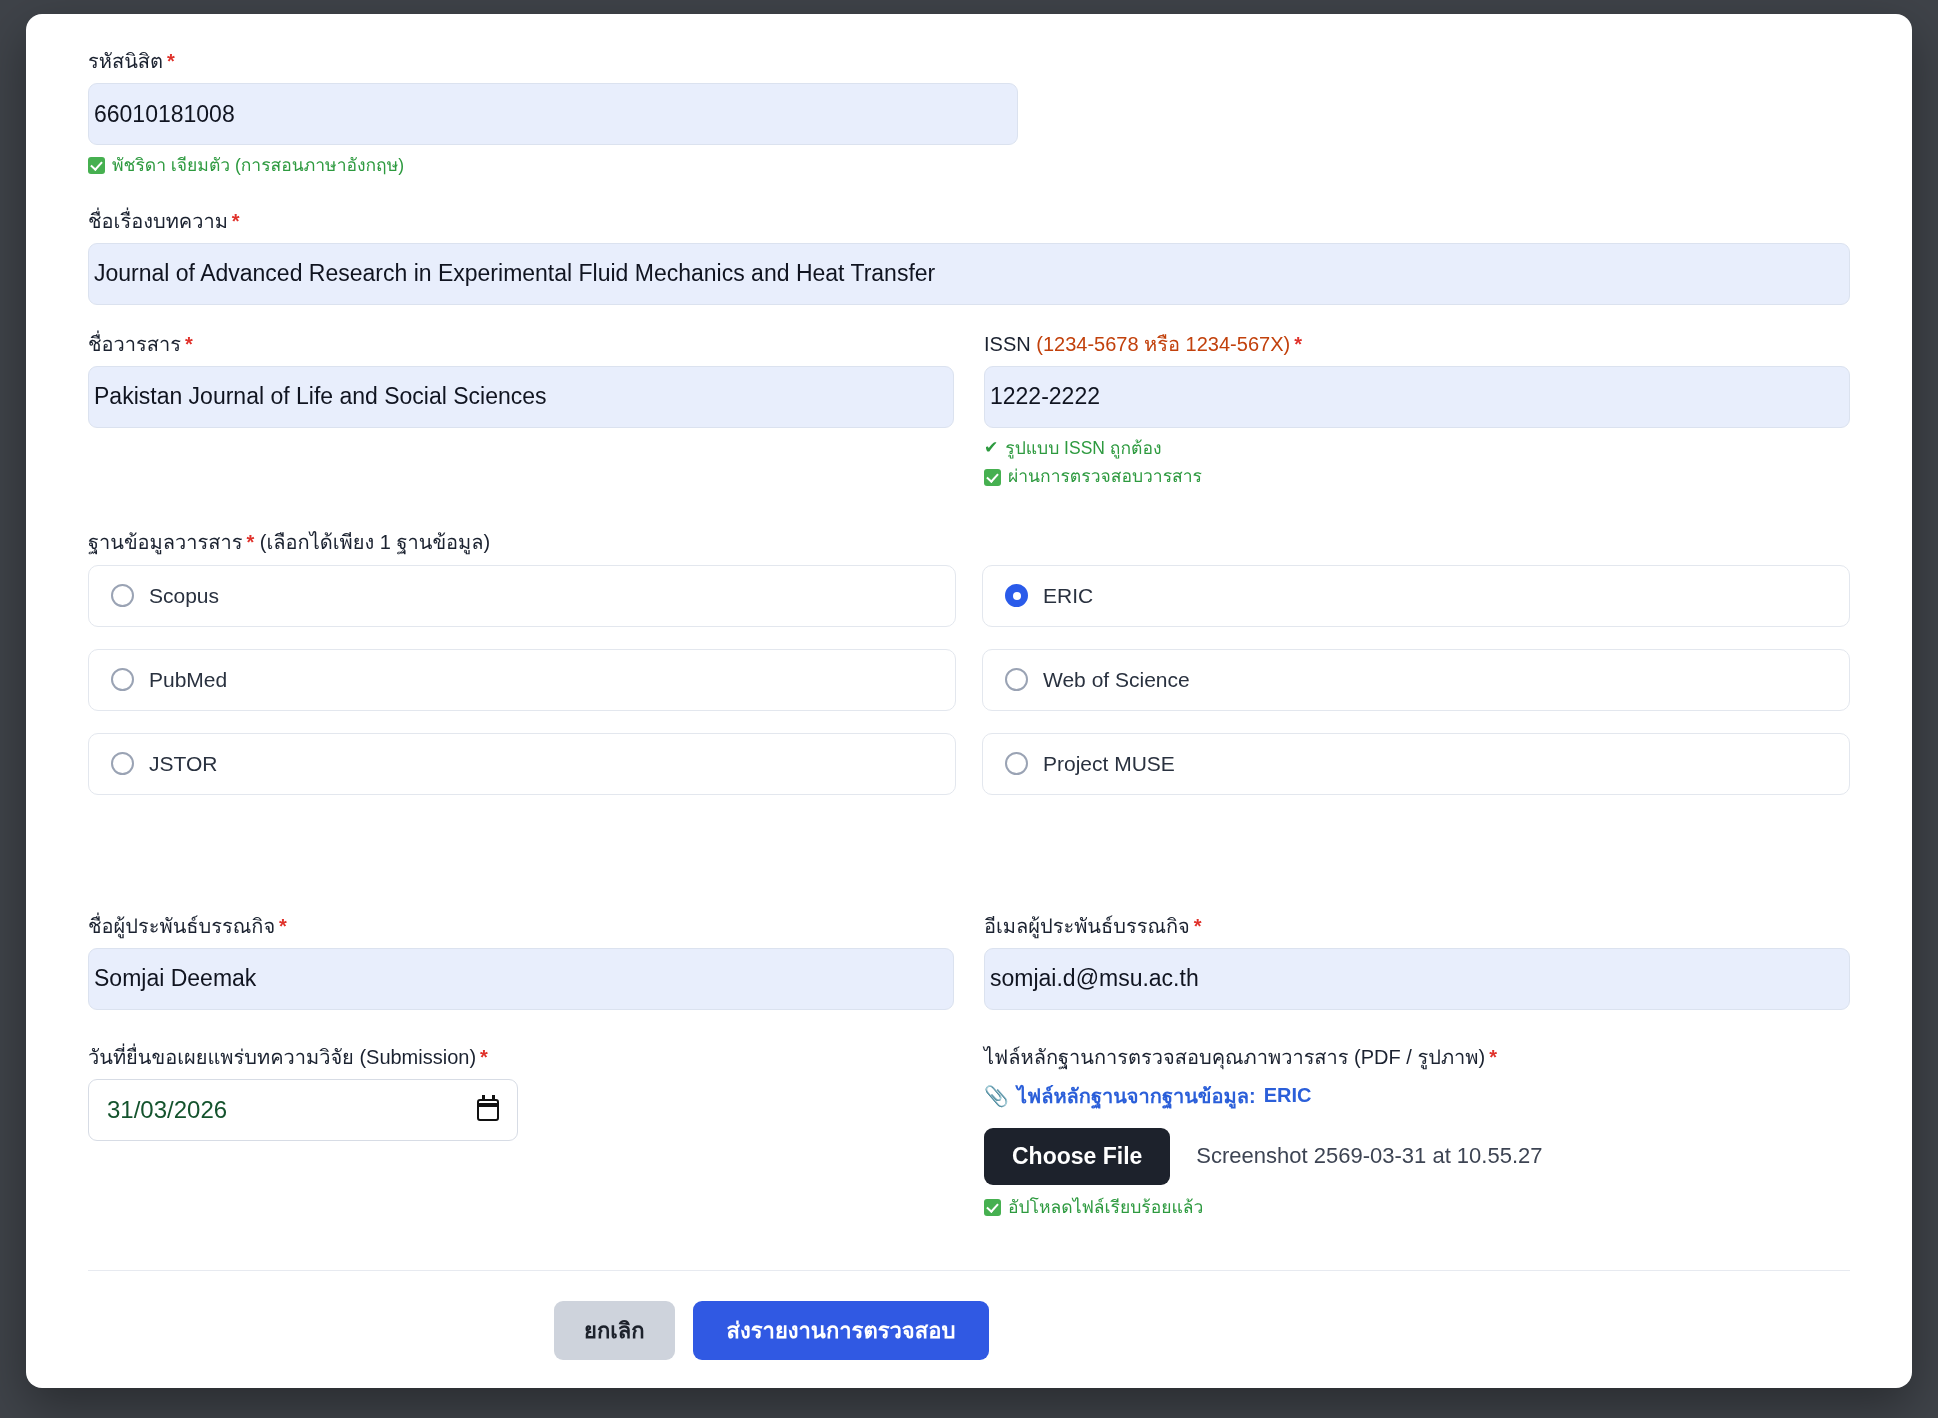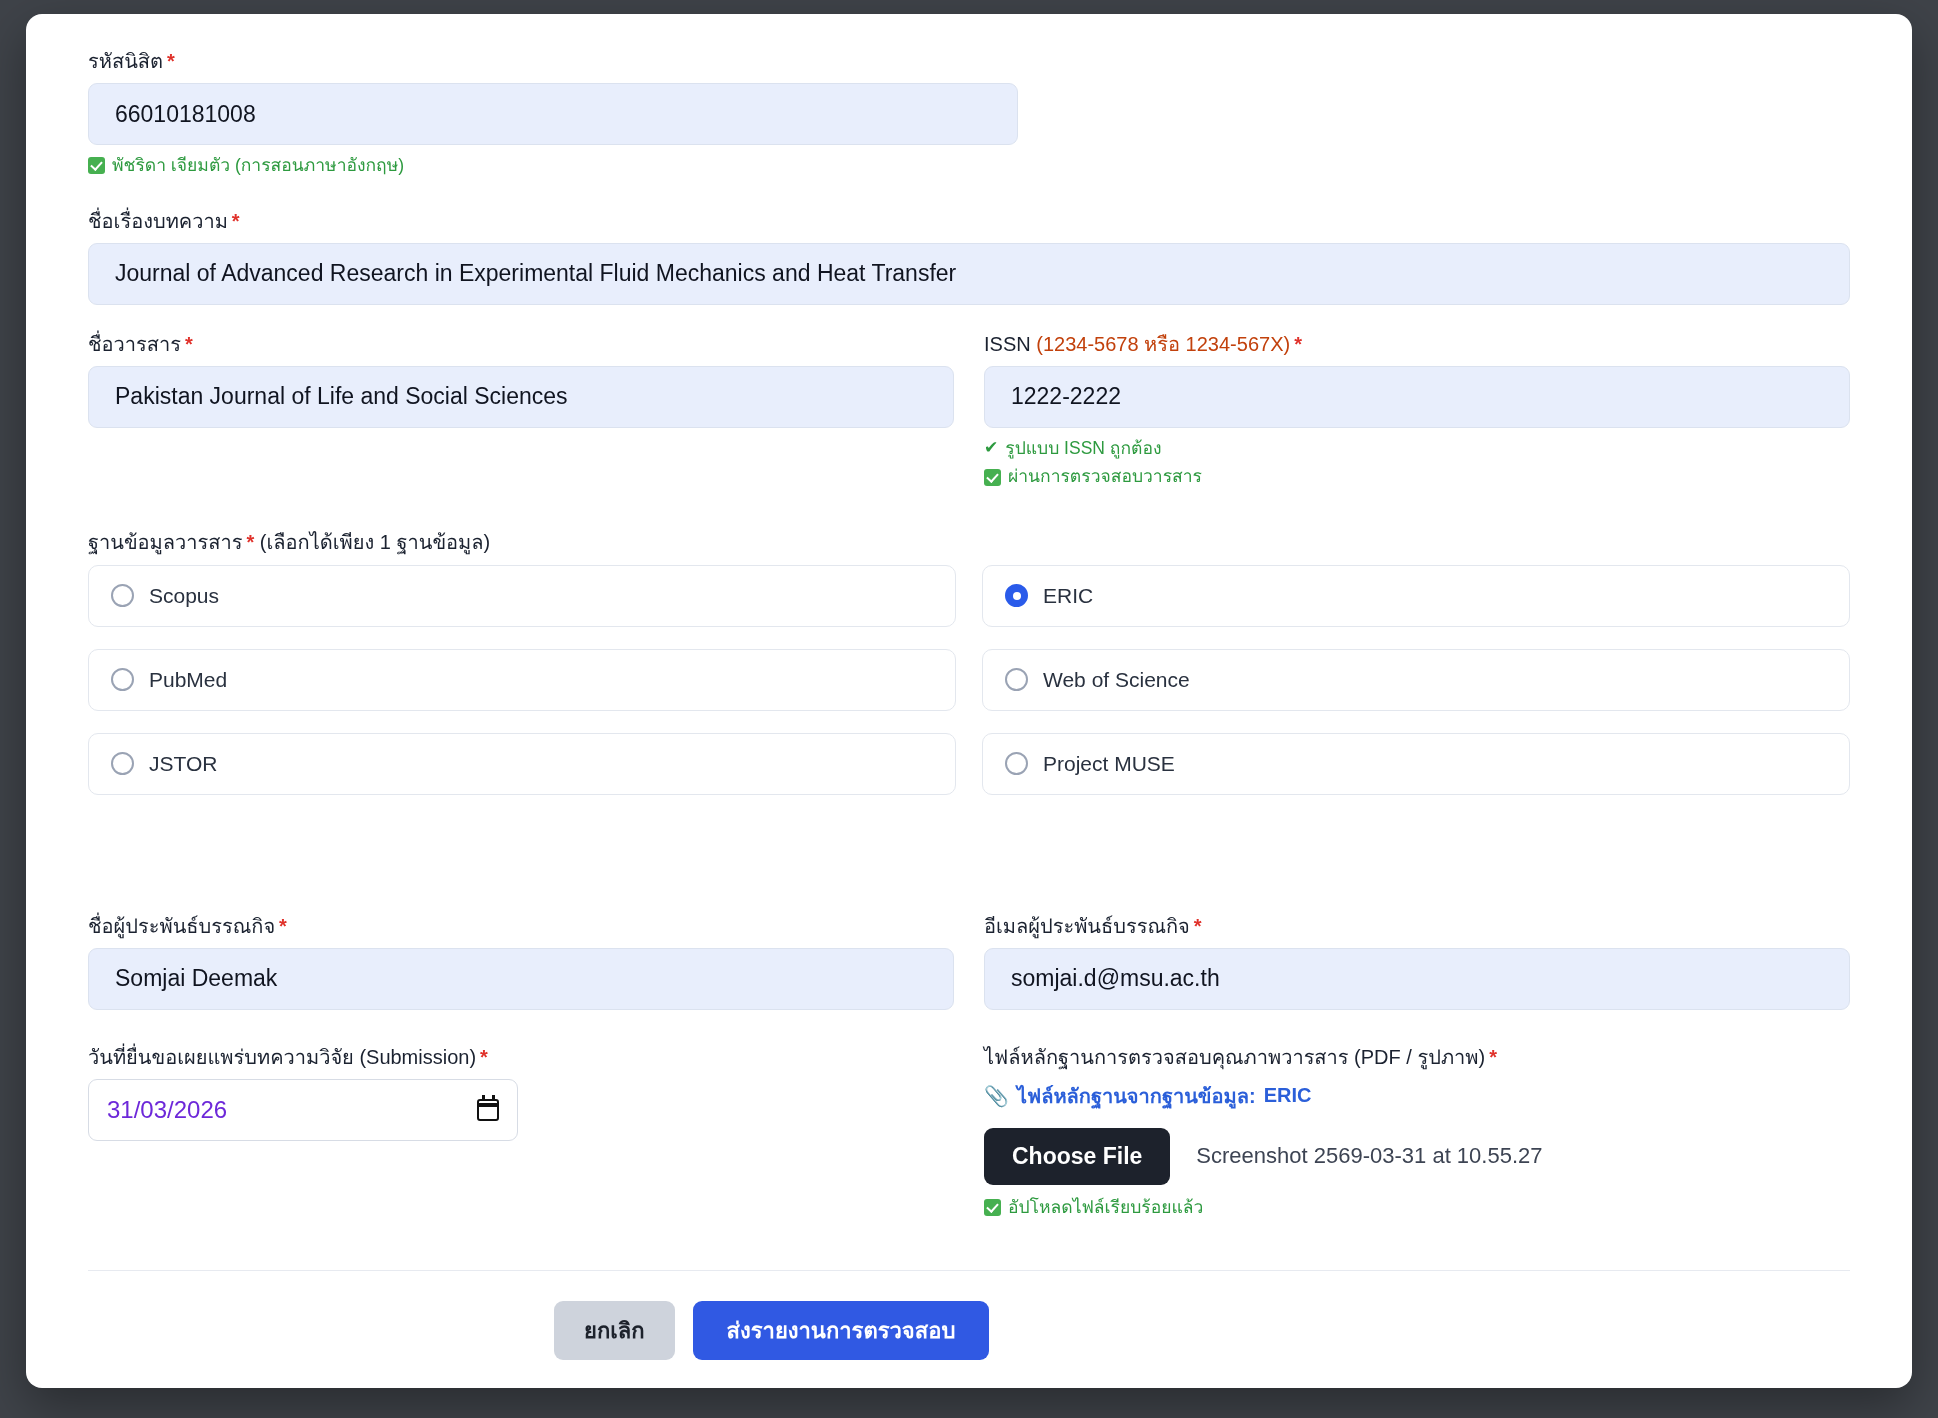--- a/index.html
+++ b/index.html
@@ -83,21 +83,21 @@
     font-weight: 400; line-height: 1.3;
   }
   .field-label .hint { color: #c2410c; font-weight: 400; }
 
   .input {
     width: 100%; height: 62px;
     border: 1px solid #dbe2ef;
     border-radius: 9px;
     background: #e8eefc;
     font-size: 23px; color: #101420;
-    padding: 0 26px;
+    padding: 0 5px;
     font-family: inherit;
     display: flex; align-items: center;
   }
 
   .valid-line {
     font-size: 17.5px; color: #2d9a3f; margin-top: 9px;
     display: flex; align-items: center; gap: 7px; line-height: 1.35;
   }
   .valid-line .mark { font-size: 17px; }
 
@@ -131,21 +131,21 @@
     width: 8px; height: 8px; border-radius: 50%; background: #fff;
     transform: translate(-50%, -50%);
   }
   .radio-label { font-size: 21px; color: #29313f; white-space: nowrap; }
   .radio-card.empty { border: none; background: transparent; cursor: default; }
 
   
   .date-input {
     width: 430px; height: 62px;
     border: 1px solid #d7dce5; border-radius: 9px;
-    background: #ffffff; font-size: 24px; color: #6d28d9;
+    background: #ffffff; font-size: 24px; color: #14532d;
     padding: 0 18px; display: flex; align-items: center;
     justify-content: space-between;
   }
   .cal-icon {
     width: 22px; height: 22px; border: 2.2px solid #111;
     border-radius: 3px; position: relative; flex: 0 0 auto;
   }
   .cal-icon::before {
     content: ""; position: absolute; left: -2.2px; top: 2px;
     width: 22px; height: 4.5px; background: #111;

